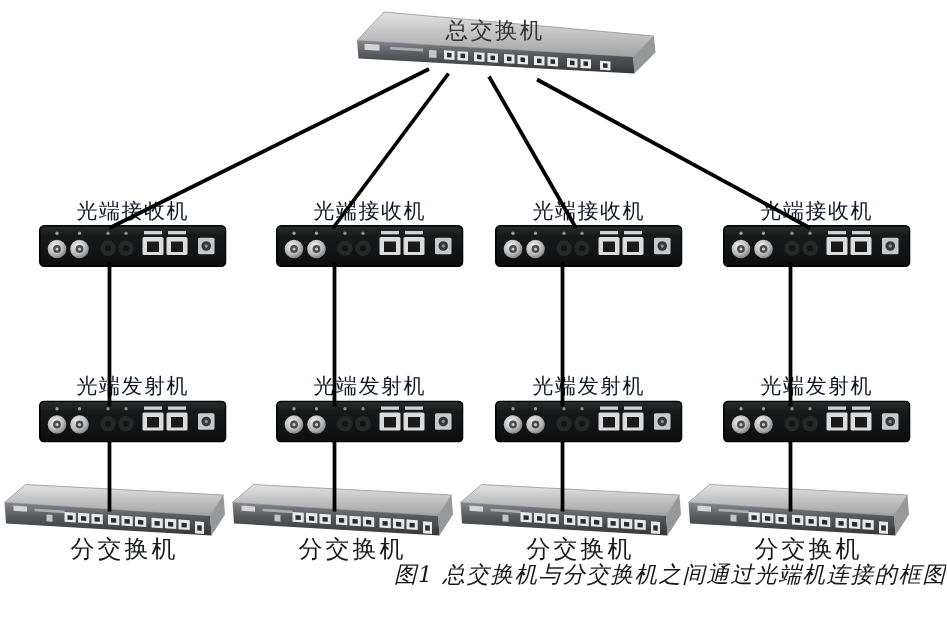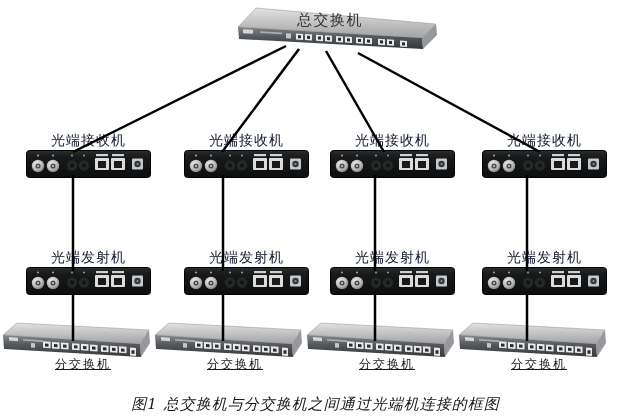--- a/index.html
+++ b/index.html
@@ -16,23 +16,23 @@
   .dev svg{display:block;width:100%;height:100%;}
   .rack-l{position:absolute;width:208px;height:50px;z-index:10;}
   .rack-s{position:absolute;width:152px;height:52px;z-index:10;}
   .rack-l svg,.rack-s svg{display:block;width:100%;height:100%;}
   
   .nlabel{
     position:absolute;z-index:30;text-align:center;
     font-size:14px;color:#0f172a;letter-spacing:1px;white-space:nowrap;
   }
   .toplabel{font-size:15px;color:#38332f;letter-spacing:1.5px;}
-  .slabel{font-size:12px;color:#17191d;letter-spacing:2px;text-decoration:underline;}
+  .slabel{font-size:16px;color:#17191d;letter-spacing:2px;}
   .caption{
-    position:absolute;left:0;top:395px;width:631px;z-index:30;text-align:center;
+    position:absolute;left:0;top:374px;width:631px;z-index:30;text-align:right;
     font-style:italic;font-size:15px;color:#181818;letter-spacing:1px;white-space:nowrap;
   }
   .defs-holder{position:absolute;width:0;height:0;overflow:hidden;}
 </style>
 </head>
 <body>
 
 <div class="stage">
 
   <svg class="defs-holder" aria-hidden="true">

